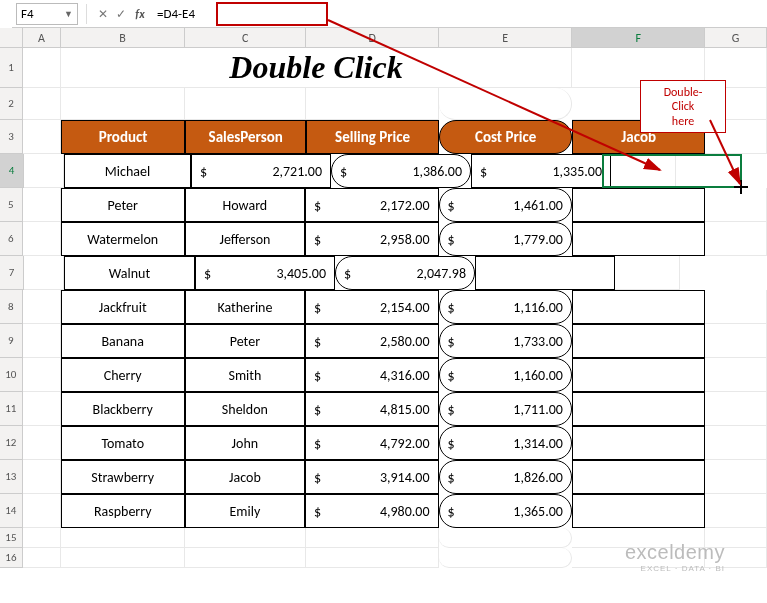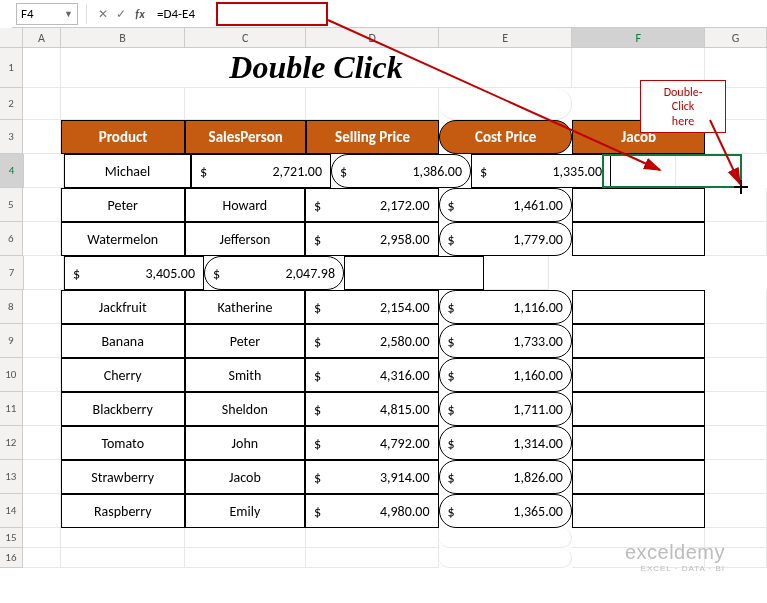--- a/index.html
+++ b/index.html
@@ -192,20 +192,21 @@
             <span class="dollar">$</span>
             <span class="amount">1,779.00</span>
           </div>
         </div>
         <div class="cell colF money-cell"></div>
         <div class="cell colG"></div>
       </div>
       <div class="row">
         <div class="row-head">7</div>
         <div class="cell colA"></div>
+        <div class="cell colB data-cell">Walnut</div>
         <div class="cell colD money-cell">
           <div class="money-wrap">
             <span class="dollar">$</span>
             <span class="amount">3,405.00</span>
           </div>
         </div>
         <div class="cell colE money-cell">
           <div class="money-wrap">
             <span class="dollar">$</span>
             <span class="amount">2,047.98</span>

